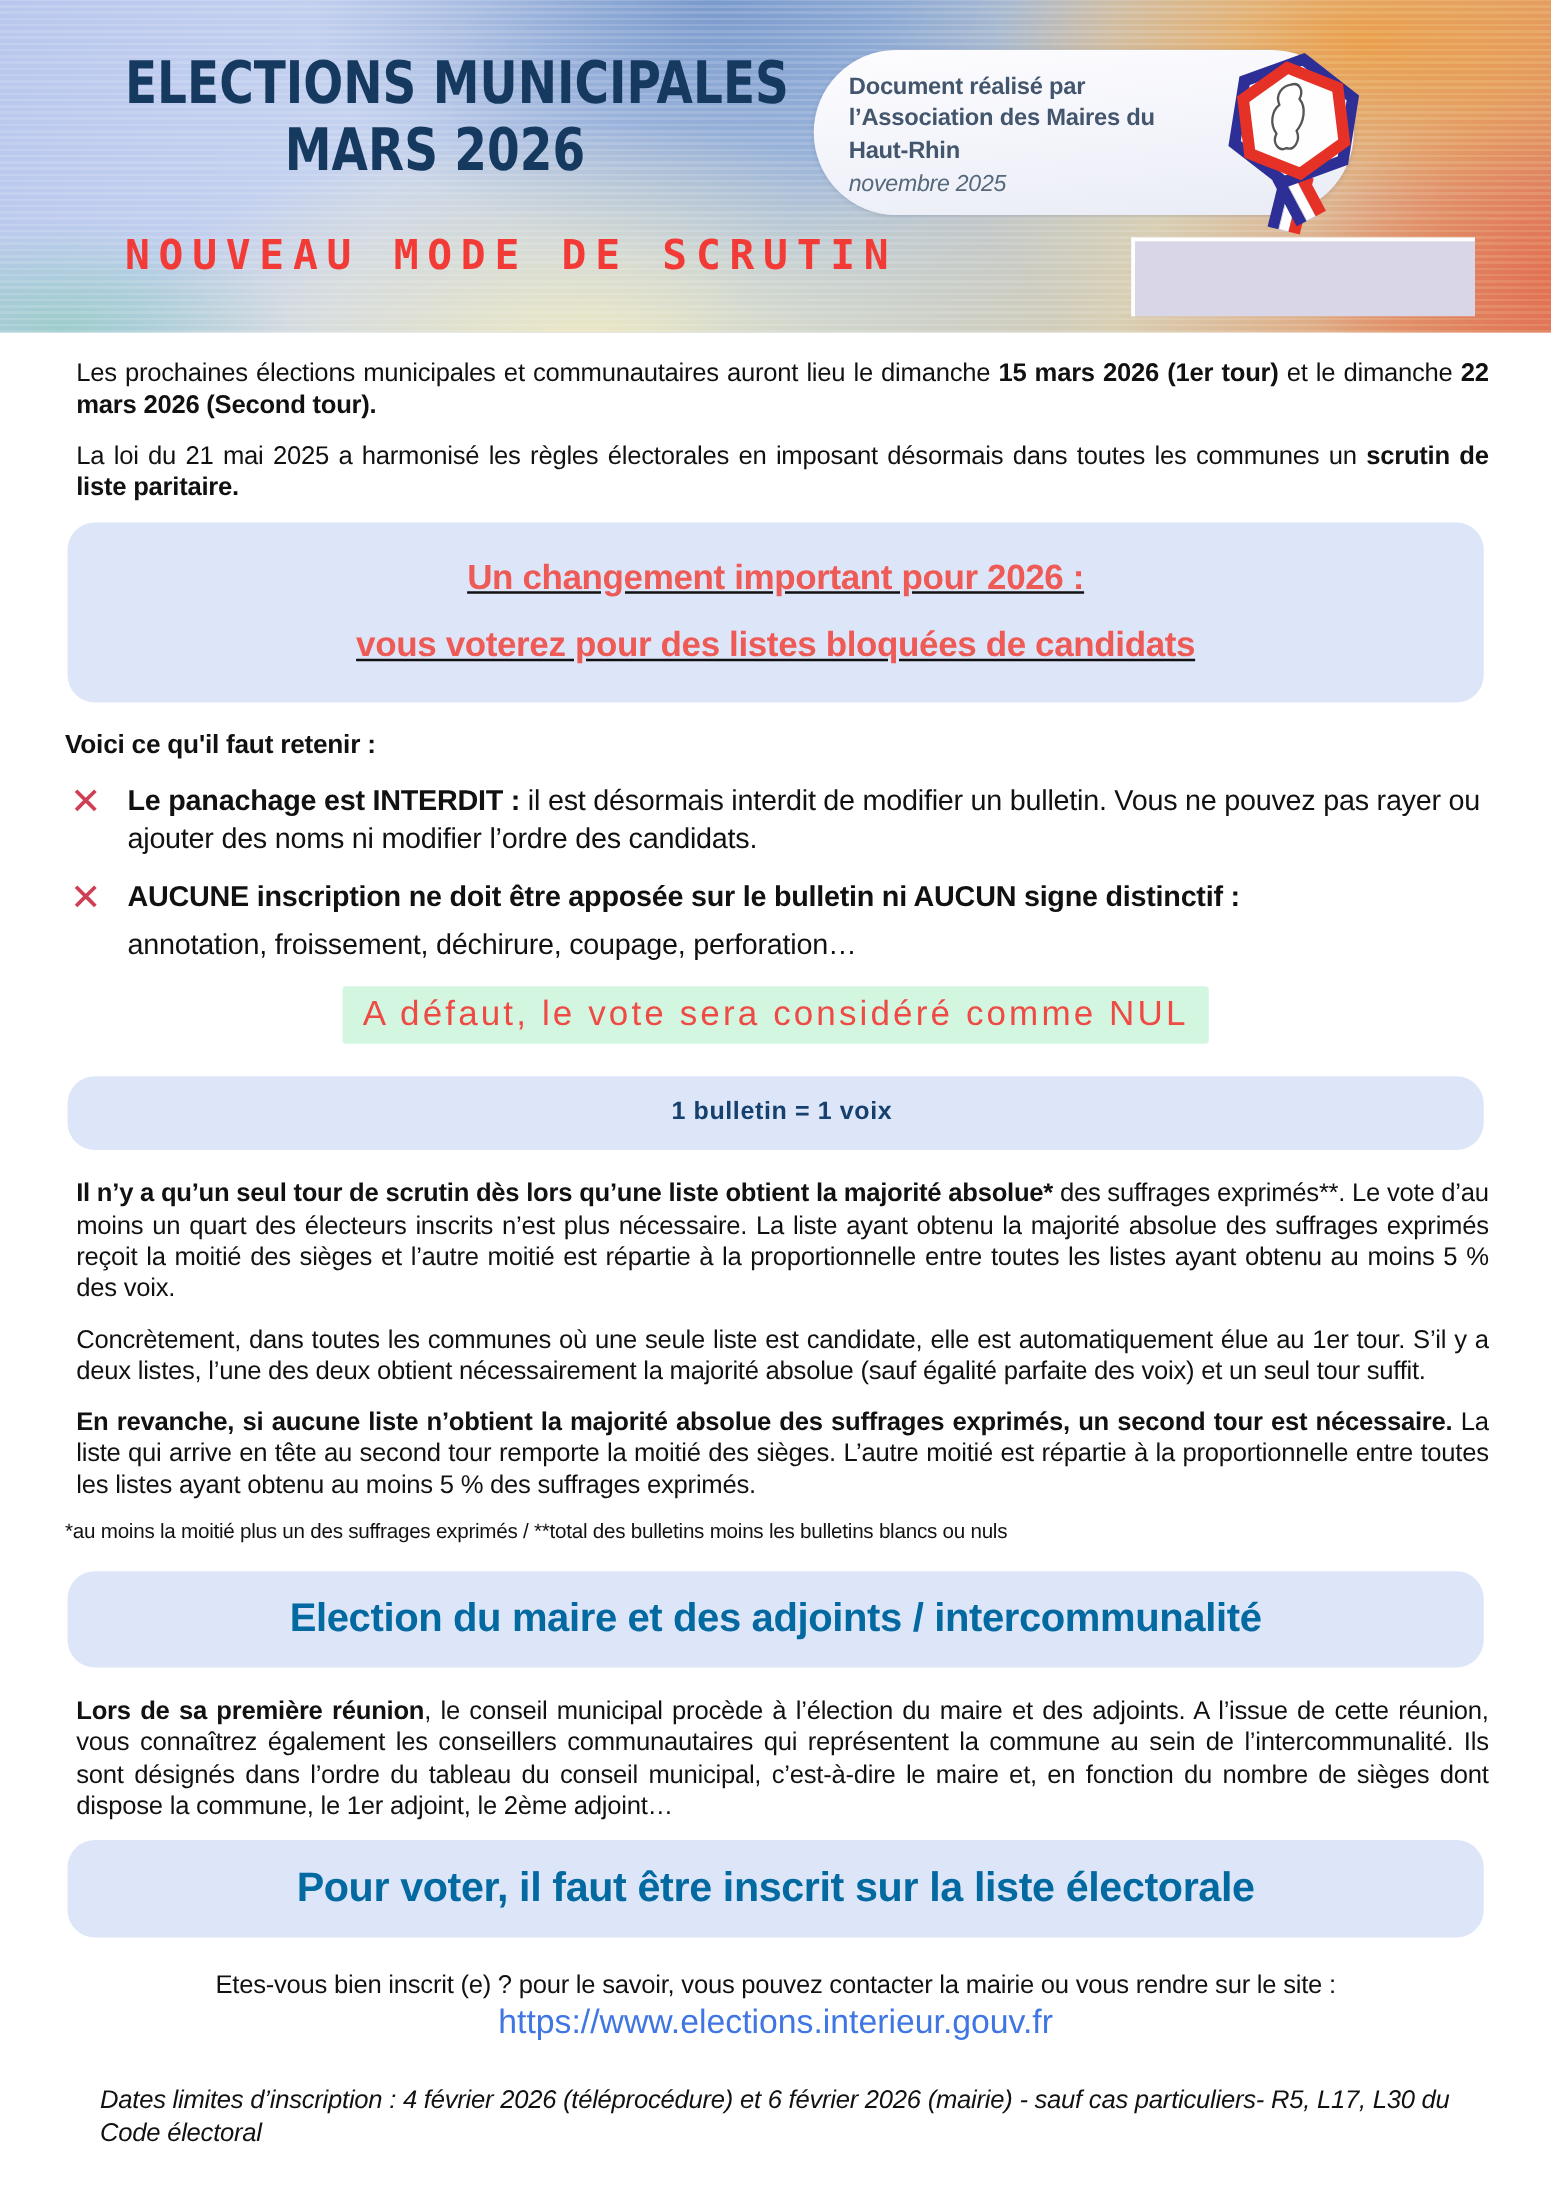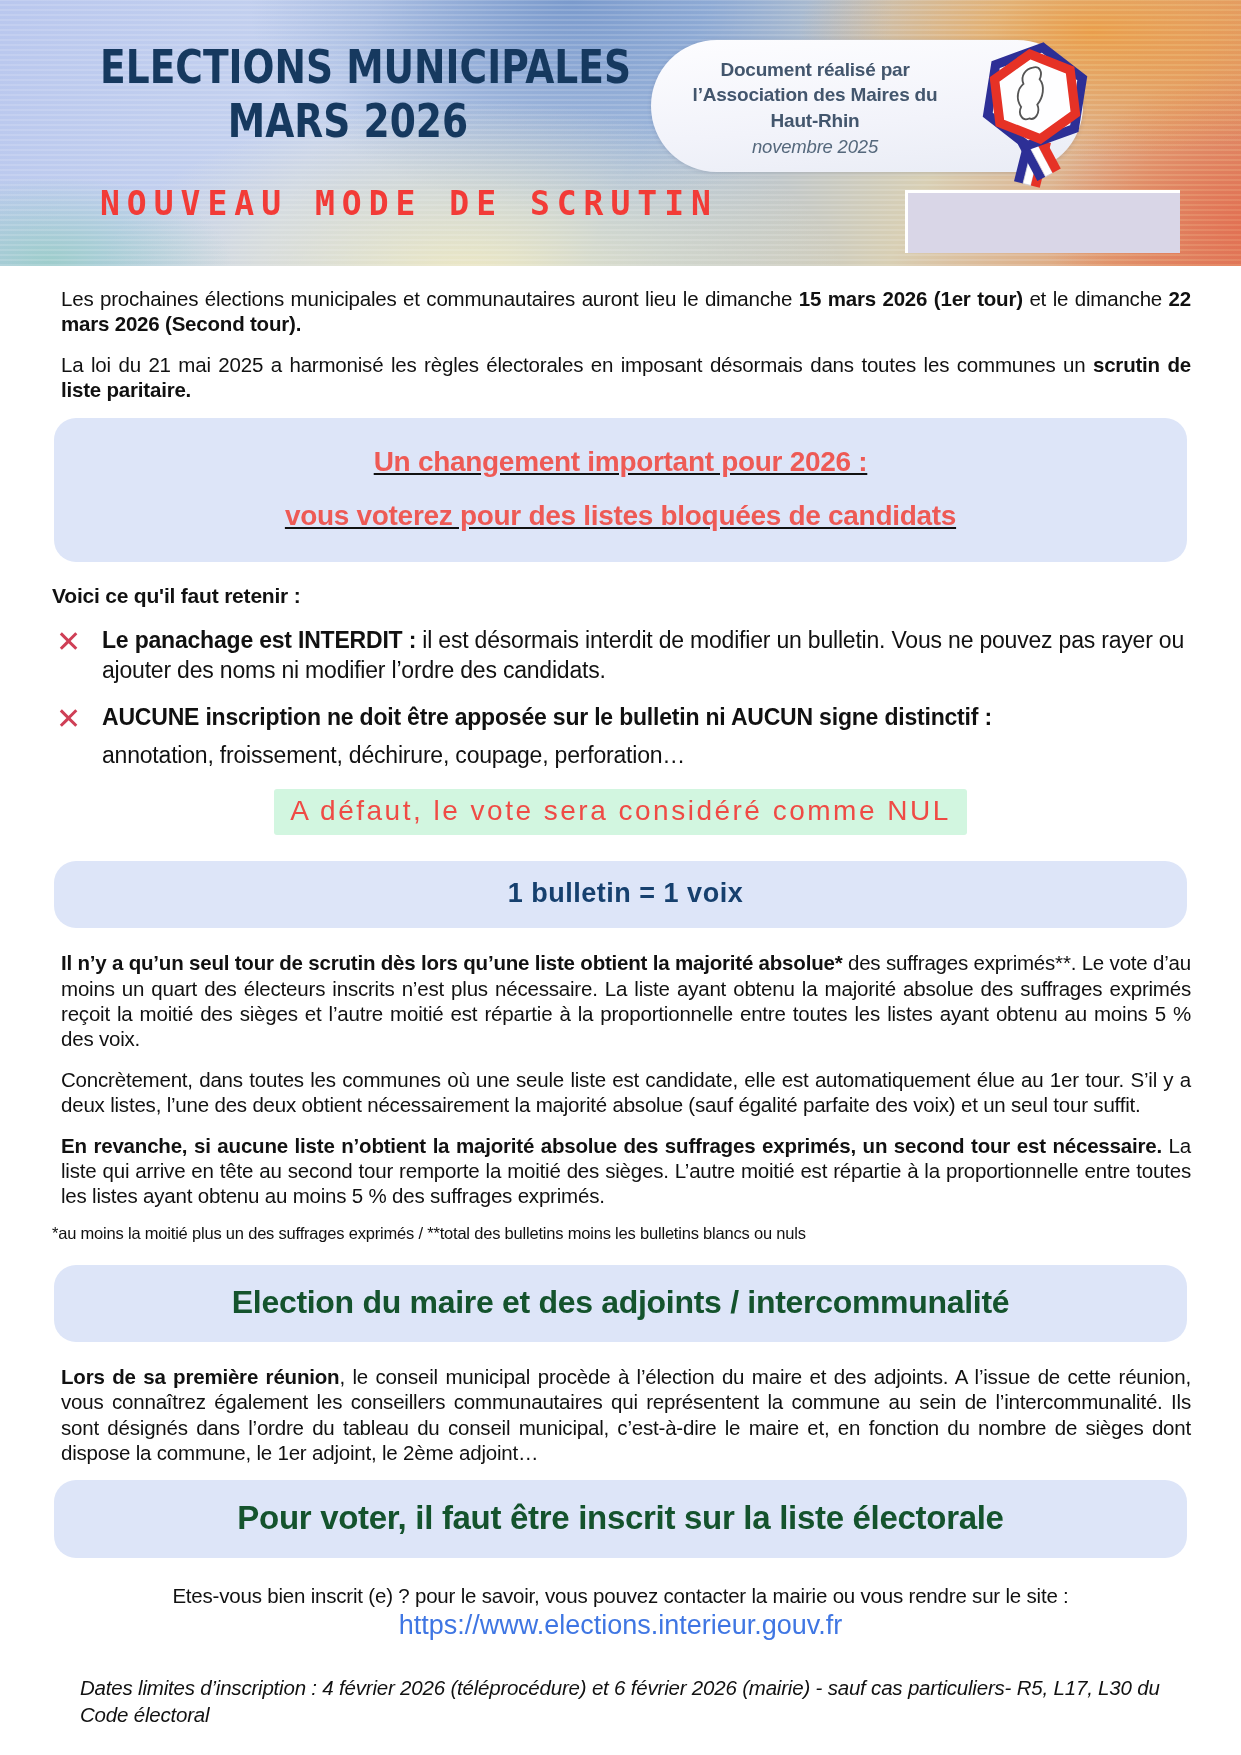--- a/index.html
+++ b/index.html
@@ -37,21 +37,21 @@
   .hero h1 span{display:block;transform:scaleX(.8);transform-origin:50% 50%;white-space:nowrap;}
   .badge{
     position:absolute;top:40px;right:158px;width:432px;height:132px;
     border-radius:66px;
     background:linear-gradient(175deg,#fdfdff 0%,#f2f3fa 60%,#e9ecf5 100%);
     box-shadow:0 1px 4px rgba(60,70,110,.18);
     z-index:3;
   }
   .badge-text{
     position:absolute;top:17px;right:132px;left:28px;
-    text-align:center;color:#43566d;
+    text-align:left;color:#43566d;
     font-size:19px;font-weight:bold;line-height:1.33;letter-spacing:-.2px;
   }
   .badge-text .b4{font-weight:normal;font-style:italic;color:#55687c;font-size:18.5px;margin-top:2px;}
   .badge-logo{position:absolute;top:0px;right:-16px;width:128px;height:150px;overflow:visible;}
   .lavender{
     position:absolute;left:905px;top:190px;width:272px;height:60px;
     background:#d9d6e7;border-top:3px solid #fff;border-left:3px solid #fff;
     z-index:2;
   }
   .scrutin{
@@ -78,23 +78,23 @@
     flex:0 0 46px;color:#cf3f56;font-size:30px;line-height:1;
     padding-top:1px;text-align:left;padding-left:6px;font-weight:normal;
   }
   .xbody{flex:1;font-size:23px;line-height:1.3;letter-spacing:-.2px;}
   .xbody .xline2{margin-top:8px;}
   .nul-wrap{text-align:center;margin:8px 0 26px 0;}
   .nul-banner{
     display:inline-block;background:#d2f6e0;color:#ef4b45;
     font-size:28px;letter-spacing:2.5px;padding:6px 16px 8px 16px;border-radius:3px;
   }
-  .voix-box{padding:17px 10px 19px 20px;font-size:27px;font-weight:bold;color:#16406e;letter-spacing:.5px;}
+  .voix-box{padding:17px 10px 19px 20px;font-size:20px;font-weight:bold;color:#16406e;letter-spacing:.5px;}
   .footnote{font-size:16.5px;margin:4px 0 22px 2px;letter-spacing:-.2px;}
-  .section-h{padding:19px 10px 21px 10px;font-size:32px;font-weight:bold;color:#14532d;letter-spacing:-.3px;}
+  .section-h{padding:19px 10px 21px 10px;font-size:32px;font-weight:bold;color:#0369a1;letter-spacing:-.3px;}
   .vote-h{font-size:33px;}
   .center-line{text-align:center;font-size:20.5px;margin:26px 10px 0 10px;letter-spacing:-.2px;}
   .site-link{display:block;text-align:center;font-size:27px;color:#3f76e3;text-decoration:none;margin:2px 0 0 0;}
   .dates{
     text-align:left;font-style:italic;font-size:20.5px;line-height:1.3;
     margin:34px 30px 0 30px;letter-spacing:-.2px;
   }
 </style>
 </head>
 <body>

